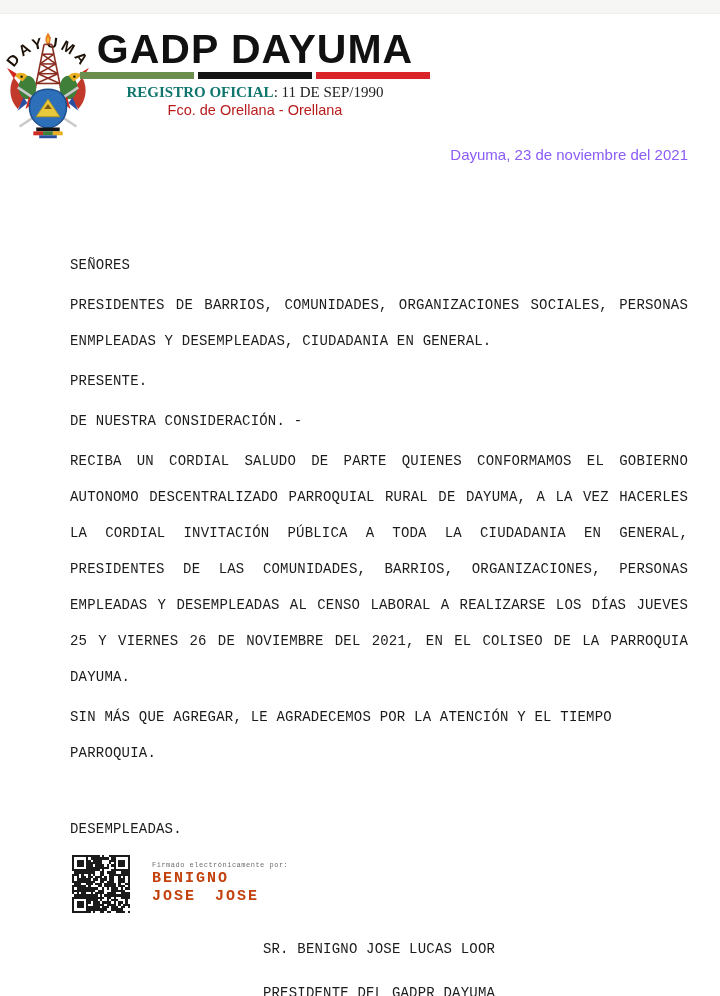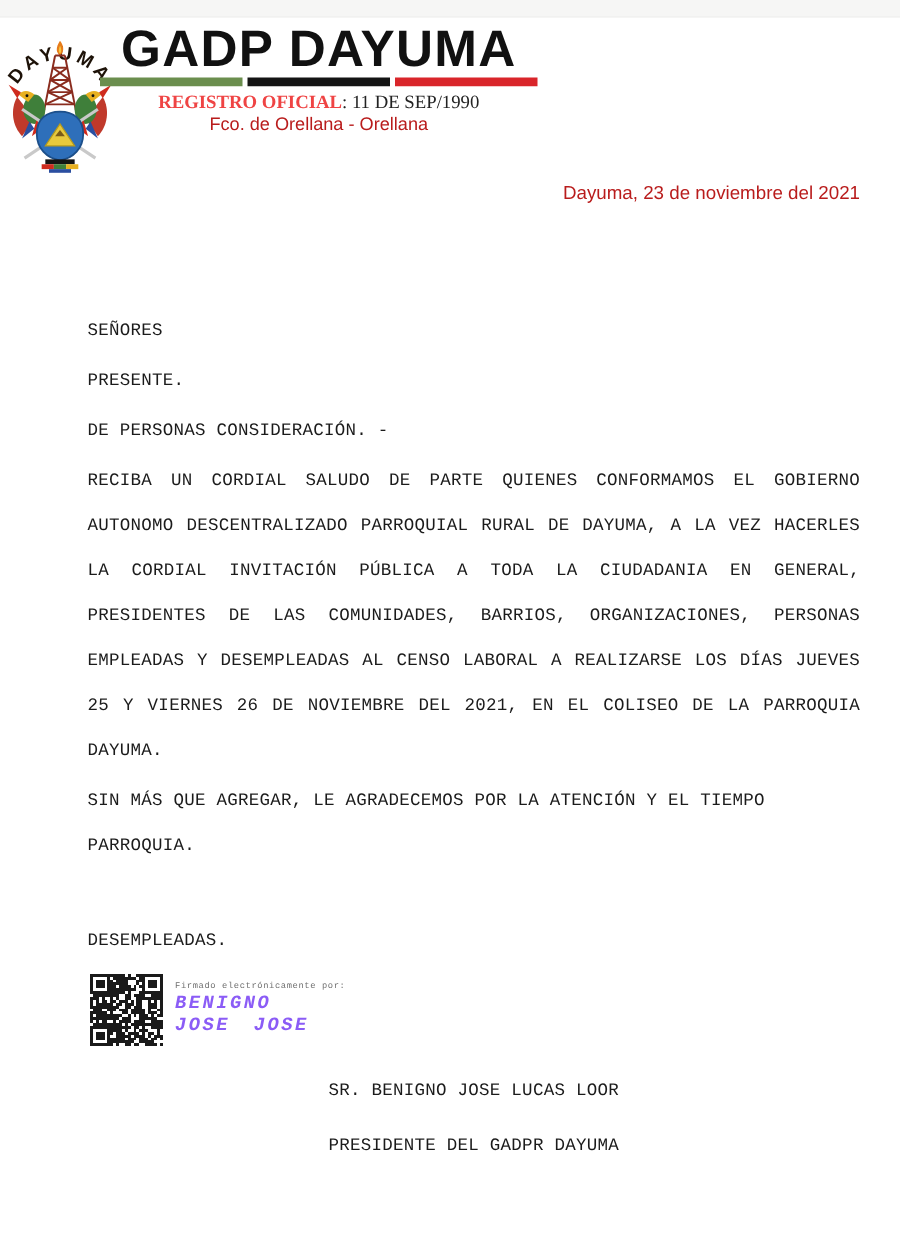--- a/index.html
+++ b/index.html
@@ -7,49 +7,49 @@
     width:720px;height:996px;background:#ffffff;overflow:hidden;
     font-family:"Liberation Sans",sans-serif;color:#1c1c1c;
     -webkit-font-smoothing:antialiased;
   }
   .page{position:relative;width:720px;height:996px;background:#ffffff;}
   .top-strip{position:absolute;left:0;top:0;width:720px;height:13px;background:#f6f6f5;border-bottom:1px solid #efefee;}
 
   
   .header{position:absolute;left:0;top:13px;width:720px;height:128px;}
   .logo{position:absolute;left:4px;top:4px;width:88px;height:120px;}
-  .header-center{position:absolute;left:78px;top:4px;width:354px;text-align:center;}
+  .header-center{position:absolute;left:78px;top:14px;width:354px;text-align:center;}
   .org-title{
     font-size:41px;line-height:44px;font-weight:bold;letter-spacing:1px;color:#111;
     font-stretch:condensed;white-space:nowrap;
   }
   .tricolor{display:flex;gap:4px;height:7px;margin:1px 2px 4px 2px;}
   .tricolor .seg{flex:1;}
   .seg-green{background:#6b8e4e;}
   .seg-black{background:#141414;}
   .seg-red{background:#d9252a;}
   .reg-line{font-family:"Liberation Serif",serif;font-size:15px;line-height:18px;color:#222;}
-  .reg-line b{font-weight:bold;color:#ef4444;}
+  .reg-line b{font-weight:bold;color:#0f766e;}
   .loc-line{font-family:Liberation Sans, sans-serif;font-size:14.5px;line-height:18px;color:#b91c1c;}
 
   
   .content{position:absolute;left:70px;top:141px;width:618px;}
-  .date-line{text-align:right;font-size:15px;line-height:20px;margin:4px 0 0 0;color:#b91c1c;}
+  .date-line{text-align:right;font-size:15px;line-height:20px;margin:4px 0 0 0;color:#8b5cf6;}
   .para{font-size:14px;line-height:36px;letter-spacing:.2px;margin:0 0 4px 0;color:#1b1b1b;font-family:Liberation Mono, monospace;}
   .para.justify{text-align:justify;text-align-last:left;}
   .first-block{margin-top:82px;}
   .atentamente{margin-top:40px;}
 
   
-  .sig-block{display:flex;align-items:flex-start;margin-top:8px;height:60px;}
+  .sig-block{display:flex;align-items:flex-start;margin-top:8px;height:60px;gap:12px;}
   .qr{width:62px;height:58px;flex:0 0 auto;}
   .qr svg{width:62px;height:58px;shape-rendering:crispEdges;display:block;}
   .sig-text{margin-left:8px;padding-top:6px;}
   .sig-caption{font-family:"Liberation Mono",monospace;font-size:7px;line-height:9px;color:#6f6f6f;letter-spacing:.5px;}
-  .sig-name{font-family:"Liberation Mono",monospace;font-weight:bold;font-size:15px;line-height:18px;color:#8b5cf6;letter-spacing:2px;word-spacing:8px;font-style:italic;}
+  .sig-name{font-family:"Liberation Mono",monospace;font-weight:bold;font-size:15px;line-height:18px;color:#c2410c;letter-spacing:2px;word-spacing:8px;}
   .sig-lines{margin-top:16px;}
   .sig-lines .para{margin-bottom:8px;text-align:center;}
 </style>
 </head>
 <body>
 
 <div class="page">
   <div class="top-strip"></div>
 
   <div class="header">
@@ -131,22 +131,23 @@
       </div>
       <div class="reg-line"><b>REGISTRO OFICIAL</b><span>: 11 DE SEP/1990</span></div>
       <div class="loc-line">Fco. de Orellana - Orellana</div>
     </div>
   </div>
 
   <div class="content">
     <div class="date-line">Dayuma, 23 de noviembre del 2021</div>
 
     <p class="para first-block">SEÑORES</p>
+    <p class="para justify">PRESIDENTES DE BARRIOS, COMUNIDADES, ORGANIZACIONES SOCIALES, PERSONAS ENMPLEADAS Y DESEMPLEADAS, CIUDADANIA EN GENERAL.</p>
     <p class="para">PRESENTE.</p>
-    <p class="para">DE PERSONAS CONSIDERACIÓN. -</p>
+    <p class="para">DE NUESTRA CONSIDERACIÓN. -</p>
     <p class="para justify">RECIBA UN CORDIAL SALUDO DE PARTE QUIENES CONFORMAMOS EL GOBIERNO AUTONOMO DESCENTRALIZADO PARROQUIAL RURAL DE DAYUMA, A LA VEZ HACERLES LA CORDIAL INVITACIÓN PÚBLICA A TODA LA CIUDADANIA EN GENERAL, PRESIDENTES DE LAS COMUNIDADES, BARRIOS, ORGANIZACIONES, PERSONAS EMPLEADAS Y DESEMPLEADAS AL CENSO LABORAL A REALIZARSE LOS DÍAS JUEVES 25 Y VIERNES 26 DE NOVIEMBRE DEL 2021, EN EL COLISEO DE LA PARROQUIA DAYUMA.</p>
     <p class="para">SIN MÁS QUE AGREGAR, LE AGRADECEMOS POR LA ATENCIÓN Y EL TIEMPO PARROQUIA.</p>
 
     <p class="para atentamente">DESEMPLEADAS.</p>
 
     <div class="sig-block">
       <div class="qr">
           <svg viewBox="0 0 25 25" xmlns="http://www.w3.org/2000/svg" fill="#1a1a1a">
             <rect x="0" y="0" width="25" height="25" fill="#ffffff"></rect>
             <rect x="0" y="0" width="1" height="1"></rect>

